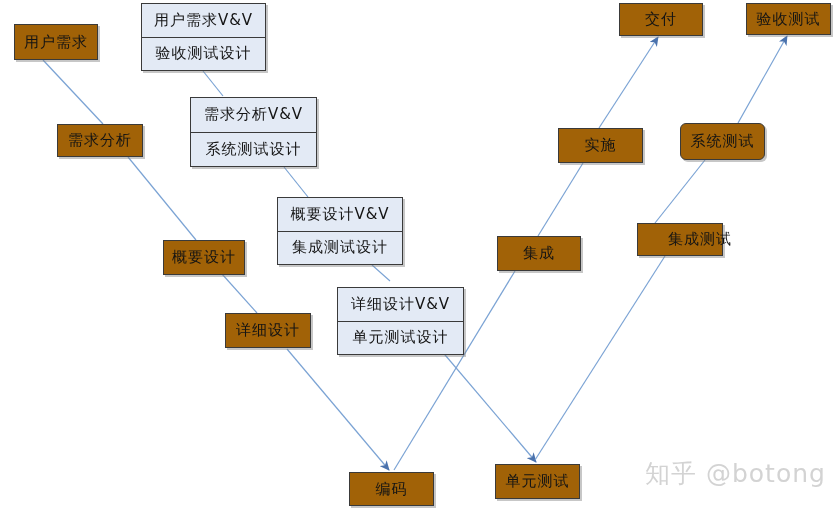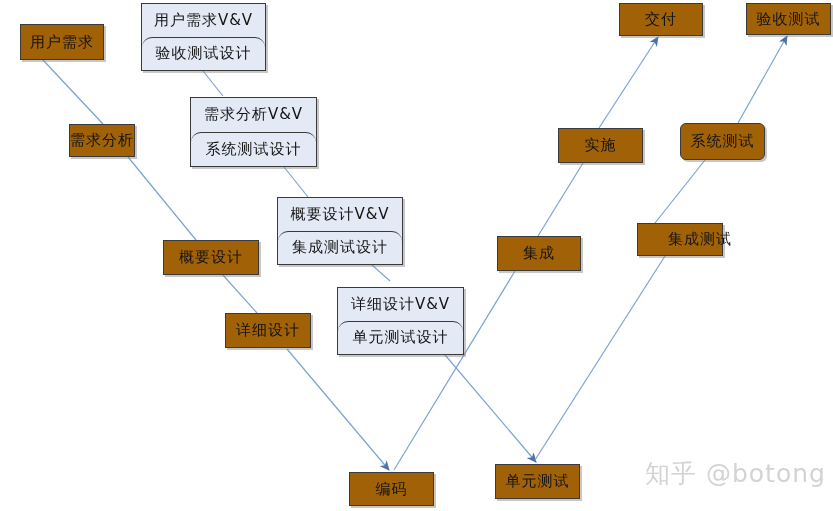--- a/index.html
+++ b/index.html
@@ -44,21 +44,20 @@
   }
   .vnode .vrow {
     flex: 1;
     display: flex;
     align-items: center;
     justify-content: center;
     font-size: 15px;
     color: #141414;
     letter-spacing: 1px;
     white-space: nowrap;
-    border-radius: 10px;
   }
   .vnode .vrow + .vrow {
     border-top: 1px solid #3a3a3a;
   }
   .watermark {
     position: absolute;
     left: 645px;
     top: 457px;
     z-index: 3;
     font-size: 25px;
@@ -87,23 +86,23 @@
       <line x1="372" y1="265" x2="390" y2="281" stroke="#7ba3d4" stroke-width="1.2"></line>
       <line x1="440" y1="349" x2="536" y2="462" stroke="#7ba3d4" stroke-width="1.2" marker-end="url(#arrowhead)"></line>
       <line x1="394" y1="470" x2="515" y2="271" stroke="#7ba3d4" stroke-width="1.2"></line>
       <line x1="538" y1="236" x2="583" y2="163" stroke="#7ba3d4" stroke-width="1.2"></line>
       <line x1="599" y1="128" x2="658" y2="37" stroke="#7ba3d4" stroke-width="1.2" marker-end="url(#arrowhead)"></line>
       <line x1="535" y1="460" x2="665" y2="256" stroke="#7ba3d4" stroke-width="1.2"></line>
       <line x1="655" y1="223" x2="705" y2="160" stroke="#7ba3d4" stroke-width="1.2"></line>
       <line x1="738" y1="123" x2="787" y2="36" stroke="#7ba3d4" stroke-width="1.2" marker-end="url(#arrowhead)"></line>
     </svg>
   <div id="nodes-layer">
-      <div class="node" style="left: 20px; top: 24px; width: 84px; height: 36px;">用户需求</div>
-      <div class="node" style="left: 57px; top: 124px; width: 66px; height: 33px; margin-left: 12px;">需求分析</div>
-      <div class="node" style="left: 163px; top: 240px; width: 96px; height: 35px;">概要设计</div>
+      <div class="node" style="left: 14px; top: 24px; width: 84px; height: 36px;">用户需求</div>
+      <div class="node" style="left: 57px; top: 124px; width: 86px; height: 33px;">需求分析</div>
+      <div class="node" style="left: 163px; top: 240px; width: 82px; height: 35px;">概要设计</div>
       <div class="node" style="left: 225px; top: 313px; width: 86px; height: 35px;">详细设计</div>
       <div class="node" style="left: 349px; top: 472px; width: 85px; height: 34px;">编码</div>
       <div class="node" style="left: 495px; top: 464px; width: 85px; height: 35px;">单元测试</div>
       <div class="node" style="left: 497px; top: 236px; width: 84px; height: 35px;">集成</div>
       <div class="node" style="left: 558px; top: 128px; width: 85px; height: 35px;">实施</div>
       <div class="node" style="left: 619px; top: 3px; width: 84px; height: 33px;">交付</div>
       <div class="node" style="left: 637px; top: 223px; width: 86px; height: 33px; padding-left: 40px;">集成测试</div>
       <div class="node" style="left: 680px; top: 123px; width: 85px; height: 37px; border-radius: 6px;">系统测试</div>
       <div class="node" style="left: 746px; top: 3px; width: 85px; height: 32px;">验收测试</div>
       <div class="vnode" style="left: 141px; top: 3px; width: 125px; height: 68px;">

